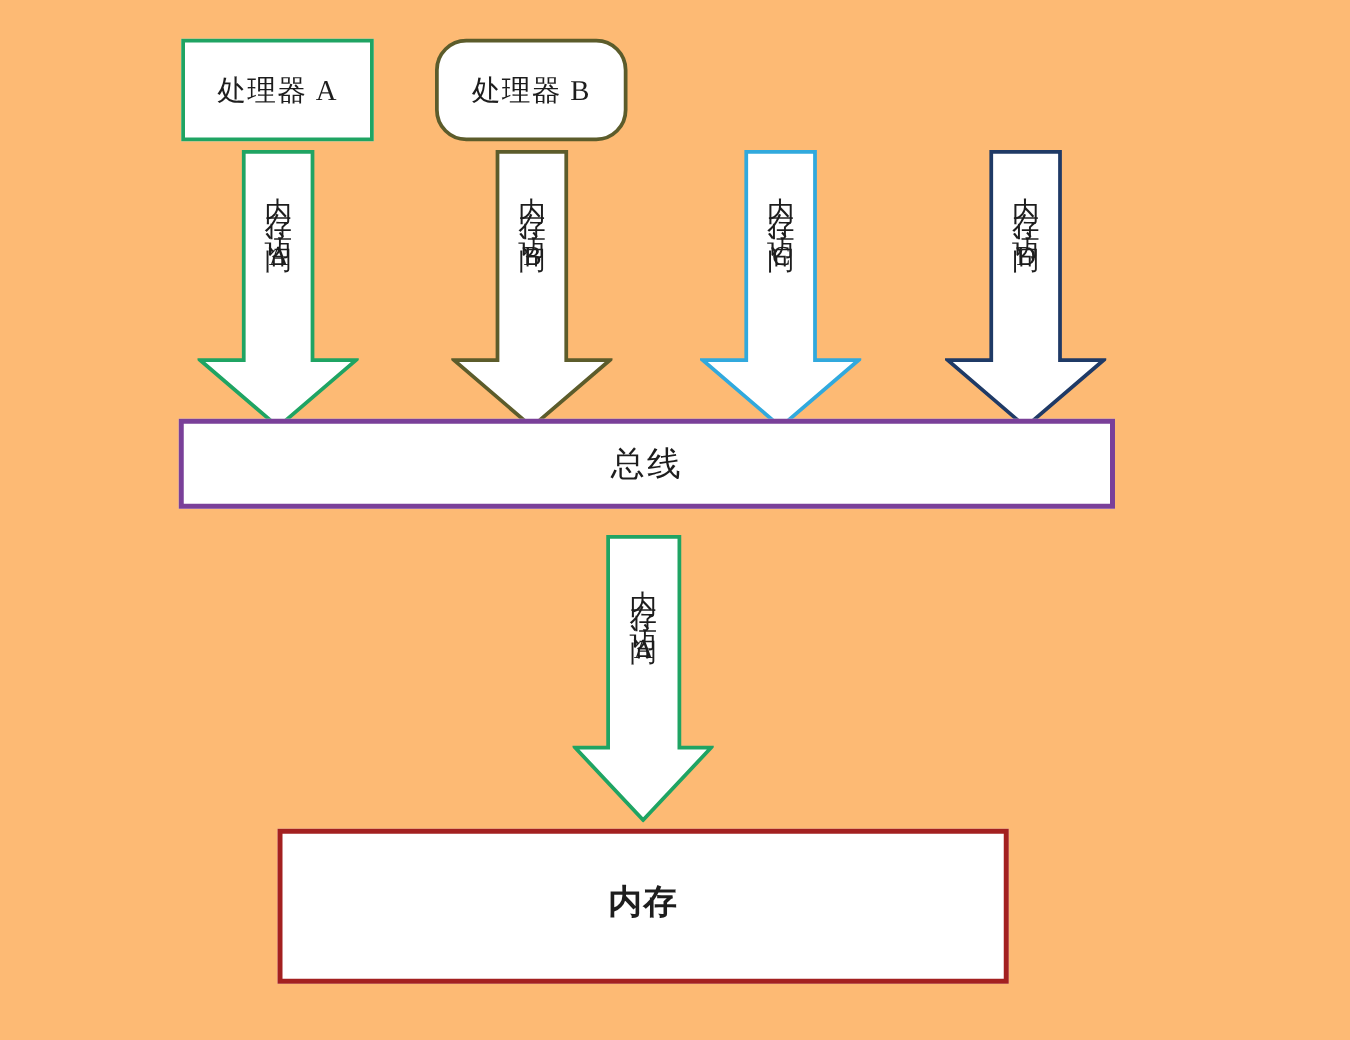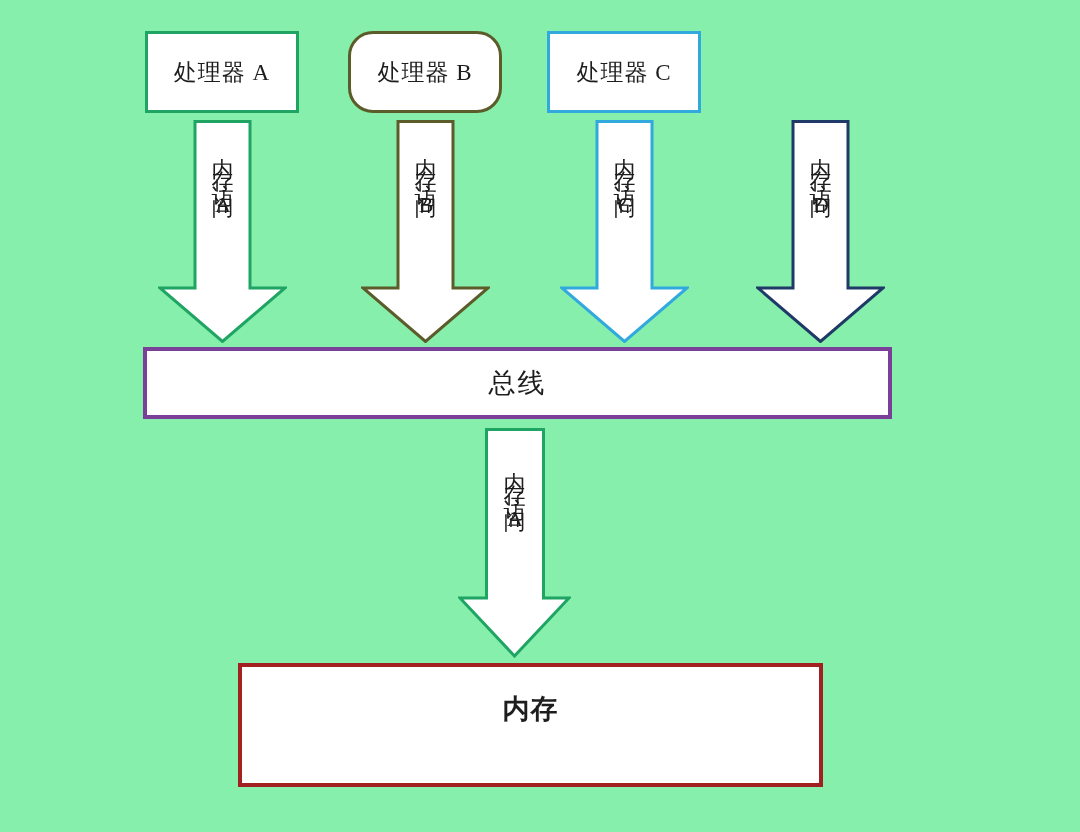--- a/index.html
+++ b/index.html
@@ -1,20 +1,20 @@
 <!DOCTYPE html>
 <html><head>
 <meta charset="utf-8">
 <style>
   html, body { margin: 0; padding: 0; background: #ffffff; }
   .canvas {
     position: relative;
     width: 1080px;
     height: 832px;
-    background: #86efac;
+    background: #fdba74;
     font-family: "Liberation Serif", serif;
     color: #1d1d1d;
     overflow: hidden;
   }
   .box {
     position: absolute;
     background: #ffffff;
     box-sizing: border-box;
     display: flex;
     align-items: center;
@@ -23,36 +23,35 @@
   .proc-box {
     border: 3px solid #444;
     font-size: 23px;
     letter-spacing: 1px;
     width: 154px;
     height: 82px;
     top: 31px;
   }
   .bus-box {
     border: 4px solid #4c1d95;
-    left: 143px; top: 347px;
+    left: 143px; top: 335px;
     width: 749px; height: 72px;
     font-size: 27px;
     letter-spacing: 2px;
   }
   .mem-box {
     border: 4px solid #a32020;
     left: 222px; top: 663px;
     width: 585px; height: 124px;
     align-items: flex-start;
     font-family: "Liberation Sans", sans-serif;
     font-weight: bold;
     font-size: 27px;
     letter-spacing: 1px;
-    padding-top: 24px;
-    margin-left: 16px;
+    padding-top: 36px;
   }
   .arrow { position: absolute; }
   .arrow svg { display: block; }
   .vtext {
     position: absolute;
     left: 50%;
     transform: translateX(-50%);
     writing-mode: vertical-rl;
     text-orientation: upright;
     white-space: nowrap;
@@ -67,23 +66,20 @@
 </head>
 <body>
 
 <div class="canvas">
 
   <div class="box proc-box" style="left: 145px; border-color: rgb(31, 164, 99);">
     <span>处理器 A</span>
   </div>
   <div class="box proc-box" style="left: 348px; border-color: rgb(92, 92, 43); border-radius: 25px;">
     <span>处理器 B</span>
-  </div>
-  <div class="box proc-box" style="left: 547px; border-color: rgb(49, 169, 221);">
-    <span>处理器 C</span>
   </div>
 
   <div class="arrow arrow-top" style="left:158px; top:120px; width:129px; height:223px;">
     <svg width="129" height="223" viewBox="0 0 129 223">
       <polygon points="37,1.5 92,1.5 92,168 127,168 64.5,221.5 2,168 37,168" fill="#ffffff" stroke-width="3" stroke-linejoin="miter" stroke="#1fa463"></polygon>
     </svg>
     <span class="vtext">内存访问A</span>
   </div>
 
   <div class="arrow arrow-top" style="left:361px; top:120px; width:129px; height:223px;">

